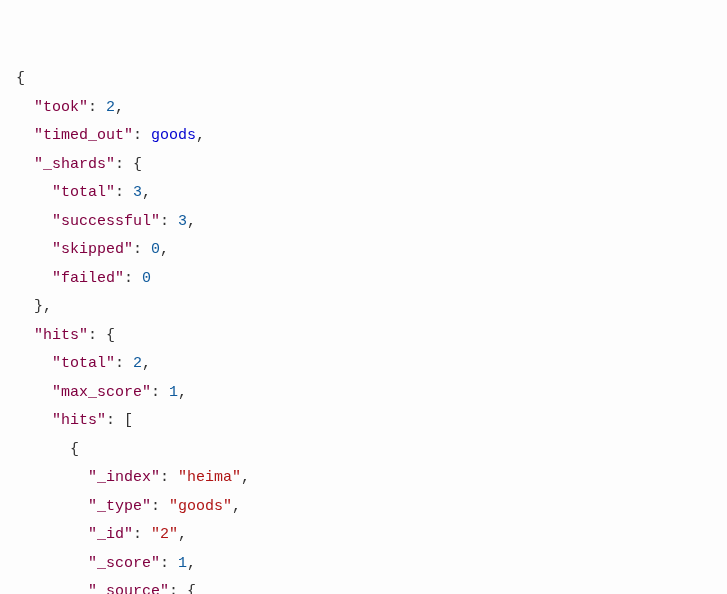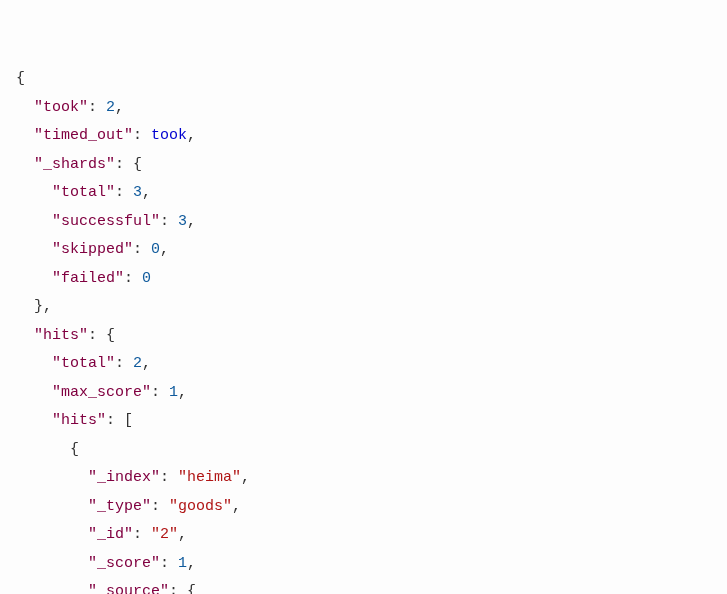--- a/index.html
+++ b/index.html
@@ -17,21 +17,21 @@
   .key { color: #800040; }
   .num { color: #0f5a9c; }
   .bool { color: #0000d0; }
   .str { color: #b01515; }
 </style>
 </head>
 <body>
 
 <div><span class="pun">{</span>
   <span class="key">"took"</span><span class="pun">: </span><span class="num">2</span><span class="pun">,</span>
-  <span class="key">"timed_out"</span><span class="pun">: </span><span class="bool">took</span><span class="pun">,</span>
+  <span class="key">"timed_out"</span><span class="pun">: </span><span class="bool">goods</span><span class="pun">,</span>
   <span class="key">"_shards"</span><span class="pun">: {</span>
     <span class="key">"total"</span><span class="pun">: </span><span class="num">3</span><span class="pun">,</span>
     <span class="key">"successful"</span><span class="pun">: </span><span class="num">3</span><span class="pun">,</span>
     <span class="key">"skipped"</span><span class="pun">: </span><span class="num">0</span><span class="pun">,</span>
     <span class="key">"failed"</span><span class="pun">: </span><span class="num">0</span>
   <span class="pun">},</span>
   <span class="key">"hits"</span><span class="pun">: {</span>
     <span class="key">"total"</span><span class="pun">: </span><span class="num">2</span><span class="pun">,</span>
     <span class="key">"max_score"</span><span class="pun">: </span><span class="num">1</span><span class="pun">,</span>
     <span class="key">"hits"</span><span class="pun">: [</span>

